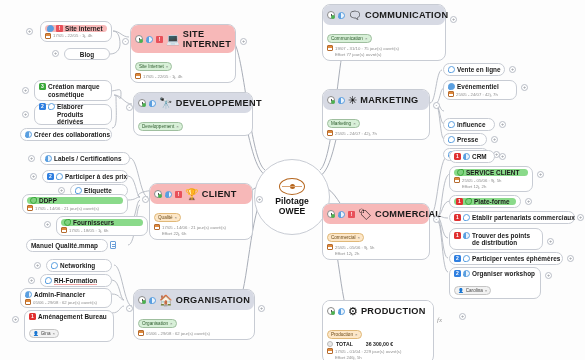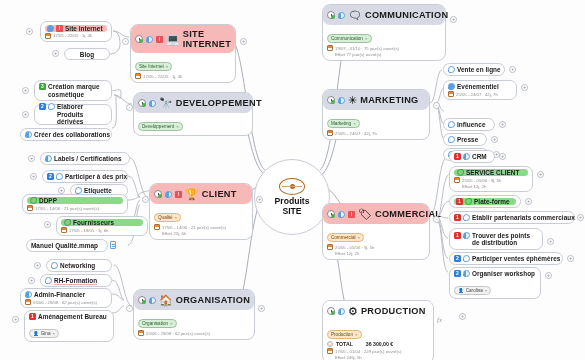--- a/index.html
+++ b/index.html
@@ -260,22 +260,22 @@
       <path d="M438 216 C 442 216, 442 218, 448 218"></path>
       <path d="M438 218 C 442 218, 442 238, 448 238"></path>
       <path d="M438 220 C 442 220, 442 258, 448 258"></path>
       <path d="M438 222 C 442 222, 442 272, 448 272"></path>
     </g>
   </svg>
 
   <div id="center" style="left:254px; top:159px;">
     <div class="eye"></div>
     <div class="ctitle">
-      <div>Produits</div>
-      <div>SITE</div>
+      <div>Pilotage</div>
+      <div>OWEE</div>
     </div>
   </div>
 
   <div class="node main" style="left:130px; top:24px; width:106px;">
     <div class="hdr pink">
       <span class="clock">
           <span class="dot"></span>
         </span>
       <span class="bub half"></span>
       <span class="warn">!</span>

